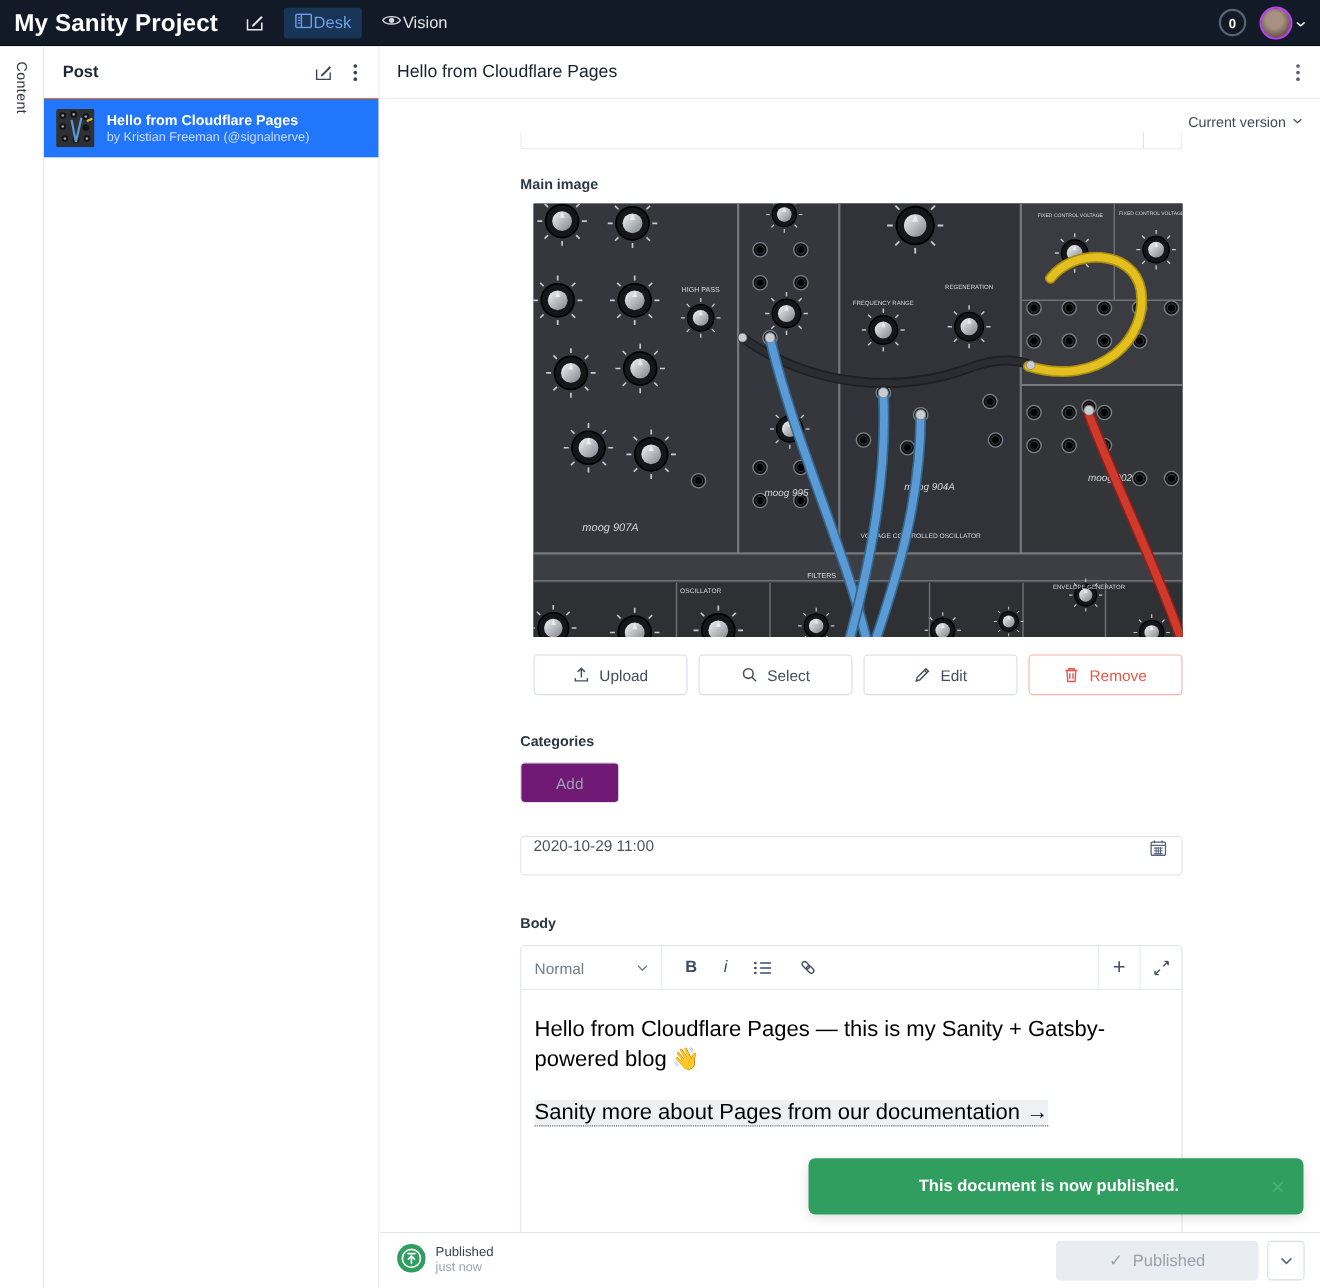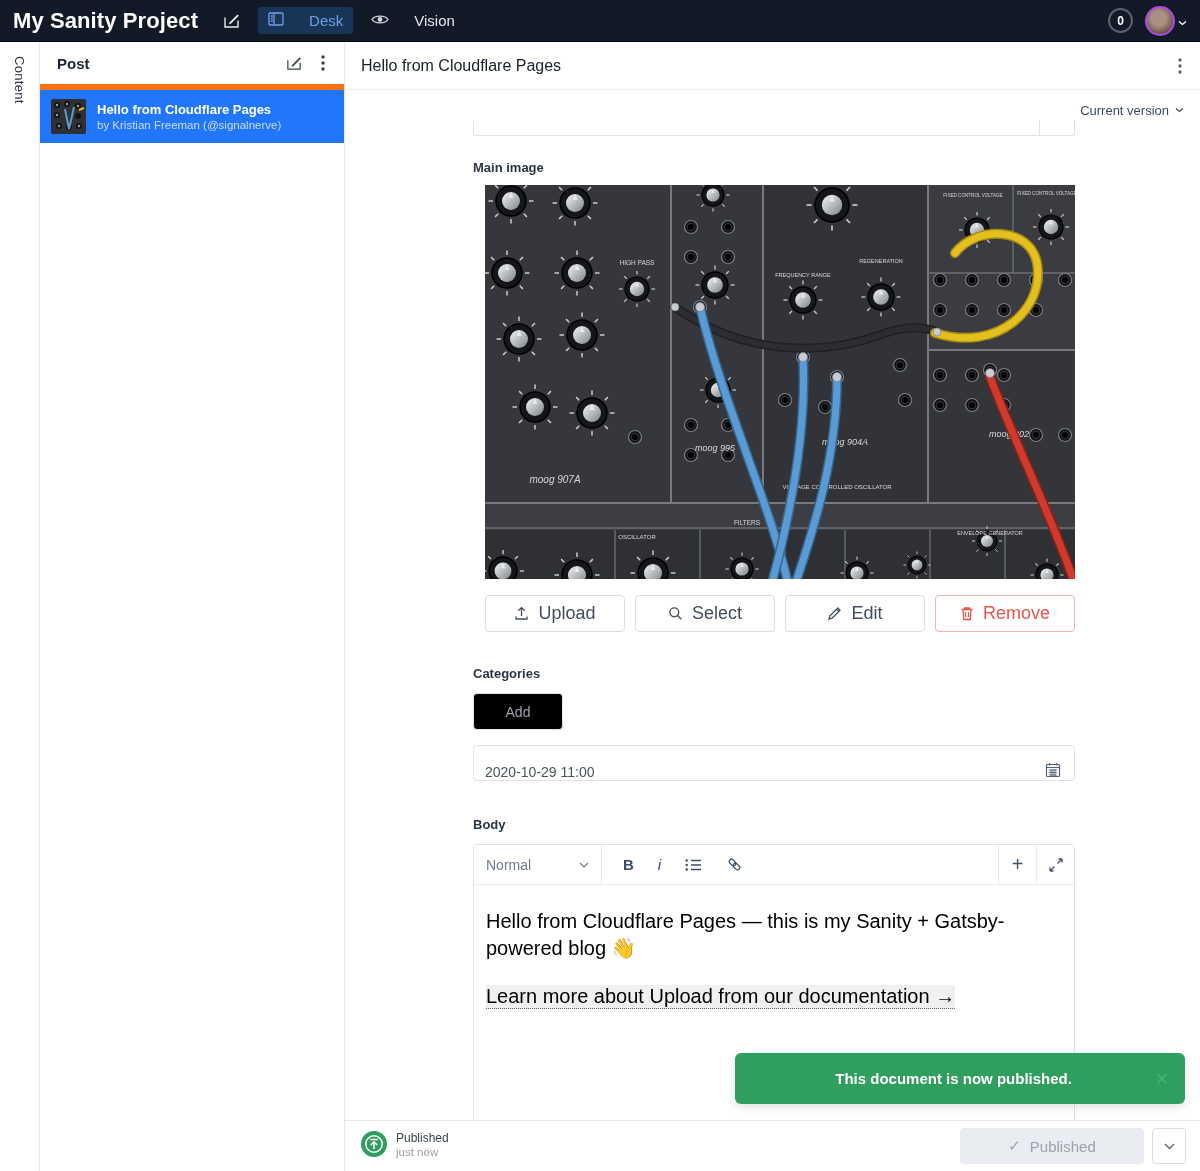--- a/index.html
+++ b/index.html
@@ -10,39 +10,39 @@
   
   .navbar { position:absolute; top:0; left:0; right:0; height:42px; background:#111a26;
             display:flex; align-items:center; padding:0 13px; border-bottom:1px solid #05090f; }
   .nav-title { color:#fff; font-size:22px; font-weight:700; letter-spacing:.1px; }
   .nav-compose { margin-left:22px; display:flex; align-items:center; cursor:pointer; }
   .nav-search { margin-left:20px; width:363px; height:29px; background:#222c3b; border:1px solid #2e3949;
                 border-radius:4px; display:flex; align-items:center; padding:0 9px; gap:8px; }
   .nav-search input { background:transparent; border:none; outline:none; color:#e6e9ed; font-size:14px; width:100%;
                       font-family:"Liberation Sans",sans-serif; }
   .nav-search input::placeholder { color:#b9c0c9; opacity:1; }
-  .nav-tab { display:flex; align-items:center; gap:25px; font-size:15px; padding:5px 10px; border-radius:3px; cursor:pointer; }
+  .nav-tab { display:flex; align-items:center; gap:1px; font-size:15px; padding:5px 10px; border-radius:3px; cursor:pointer; }
   .nav-tab.desk { margin-left:15px; background:#183457; color:#6f9fe4; font-weight:500; }
   .nav-tab.vision { margin-left:8px; color:#e2e6ea; }
   .nav-spacer { flex:1; }
   .zero-badge { width:25px; height:25px; border-radius:50%; border:2px solid #5b636e; color:#fff;
                 font-size:12px; font-weight:700; display:flex; align-items:center; justify-content:center; cursor:pointer; }
   .avatar-wrap { display:flex; align-items:center; margin-left:12px; cursor:pointer; }
   .avatar { width:30px; height:30px; border-radius:50%; border:2px solid #b843f0;
             background:radial-gradient(circle at 45% 40%, #a89183 0 35%, #6e584c 70%, #433630 100%); }
   .avatar-chevron { margin-left:3px; }
 
   
   .main { position:absolute; top:42px; bottom:0; left:0; right:0; display:flex; }
   .content-strip { width:40px; border-right:1px solid #e4e8ed; background:#fff; padding-top:14px;
                    display:flex; justify-content:center; }
   .content-strip span { writing-mode:vertical-rl; font-size:13px; font-weight:500; color:#2b3645; letter-spacing:.3px; }
 
   .post-panel { width:305px; border-right:1px solid #e4e8ed; background:#fff; }
-  .panel-header { height:48px; display:flex; align-items:center; padding:0 17px; border-bottom:6px solid #f97316; }
+  .panel-header { height:48px; display:flex; align-items:center; padding:0 17px; border-bottom:1px solid #f97316; }
   .panel-header .ph-title { font-size:15px; font-weight:600; color:#1c2533; }
   .ph-spacer { flex:1; }
   .icon-btn { display:flex; align-items:center; justify-content:center; cursor:pointer; padding:2px; }
   .icon-btn + .icon-btn { margin-left:14px; }
 
   .post-item { height:53px; background:#2276fc; display:flex; align-items:center; padding:0 11px; gap:11px; cursor:pointer; }
   .post-thumb { width:35px; height:35px; border-radius:2px; overflow:hidden; flex:none; }
   .post-item-text { display:flex; flex-direction:column; gap:2px; min-width:0; }
   .post-item-title { color:#fff; font-size:13px; font-weight:600; white-space:nowrap; }
   .post-item-sub { color:#c7dbff; font-size:11.5px; white-space:nowrap; }
@@ -60,29 +60,29 @@
   .partial-input { height:16px; margin-top:4px; border:1px solid #dfe3e8; border-top:none;
                    border-radius:0 0 3px 3px; position:relative; }
   .partial-input .seg { position:absolute; right:34px; top:0; bottom:0; border-left:1px solid #dfe3e8; }
 
   .field-label { margin-top:24px; font-size:13px; font-weight:600; color:#2b3645; }
   .image-wrap { margin:10px 0 0 12px; width:590px; height:394px; background:#2f3135; cursor:pointer; }
   .image-wrap svg { display:block; }
 
   .img-btn-row { margin:16px 0 0 12px; display:flex; gap:10px; }
   .fbtn { flex:1; height:37px; border:1px solid #d8dde3; border-radius:4px; background:#fff; color:#434e5d;
-          font-size:18px; display:flex; align-items:center; justify-content:center; gap:9px; cursor:pointer;
+          font-size:14px; display:flex; align-items:center; justify-content:center; gap:9px; cursor:pointer;
           font-family:"Liberation Sans",sans-serif; }
   .fbtn.danger { border-color:#f3b3ad; color:#e8564a;align-items:center; }
 
-  .add-btn { margin-top:12px; width:90px; height:37px; border:1px solid #dfe3e8; border-radius:4px; background:#000000;
+  .add-btn { margin-top:12px; width:90px; height:37px; border:1px solid #dfe3e8; border-radius:4px; background:#701a75;
              color:#9aa3b0; font-size:14px; display:flex; align-items:center; justify-content:center; cursor:pointer; }
 
-  .date-input { margin-top:15px; height:36px; border:1px solid #dfe3e8; border-radius:4px; display:flex;
-                align-items:flex-end; padding:0 11px; }
+  .date-input { margin-top:30px; height:36px; border:1px solid #dfe3e8; border-radius:4px; display:flex;
+                align-items:flex-start; padding:0 11px; }
   .date-input input { flex:1; border:none; outline:none; font-size:14px; color:#49545f;
                       font-family:"Liberation Sans",sans-serif; background:transparent; }
 
   .editor { margin-top:12px; border:1px solid #dfe3e8; border-radius:4px 4px 0 0; height:300px; }
   .editor-toolbar { height:40px; border-bottom:1px solid #e7eaee; display:flex; align-items:stretch; }
   .style-select { width:128px; border-right:1px solid #e7eaee; display:flex; align-items:center;
                   padding:0 12px; color:#717d8b; font-size:14px; cursor:pointer; }
   .style-select .sel-label { flex:1; }
   .tb-icons { display:flex; align-items:center; gap:24px; padding-left:21px; }
   .tb-icon { color:#3c4c66; cursor:pointer; display:flex; align-items:center; }
@@ -481,21 +481,21 @@
                 <div class="tb-sq">
                   <svg width="14" height="14" viewBox="0 0 14 14" fill="none" stroke="#43506b" stroke-width="1.3">
                     <path d="M8.5 5.5 L13 1 M13 1 H9.5 M13 1 V4.5"></path>
                     <path d="M5.5 8.5 L1 13 M1 13 H4.5 M1 13 V9.5"></path>
                   </svg>
                 </div>
               </div>
             </div>
             <div class="editor-content">
               <p>Hello from Cloudflare Pages — this is my Sanity + Gatsby-powered blog 👋</p>
-              <p><span class="body-link">Learn more about Upload from our documentation →</span></p>
+              <p><span class="body-link">Sanity more about Pages from our documentation →</span></p>
             </div>
           </div>
         </div>
       </div>
 
       <div class="doc-footer">
         <div class="pub-state">
           <span>
             <svg width="26" height="26" viewBox="0 0 26 26">
               <circle cx="13" cy="13" r="13" fill="#2f9e5f"></circle>

